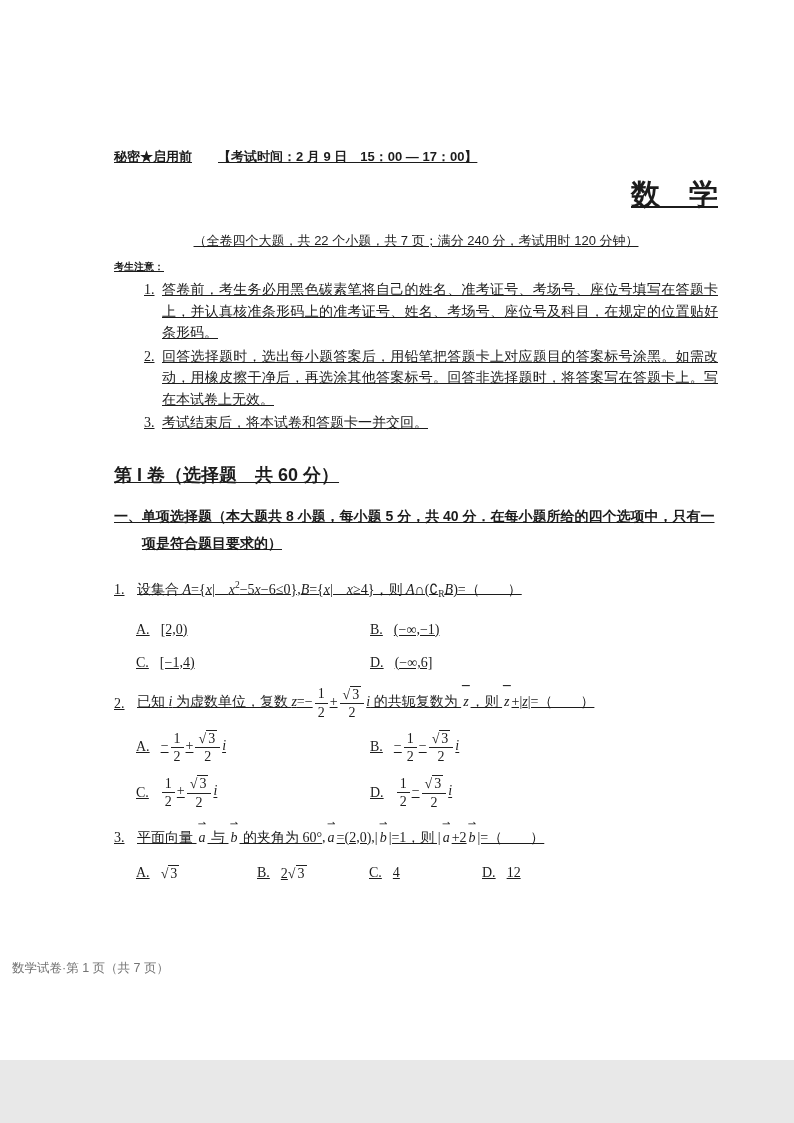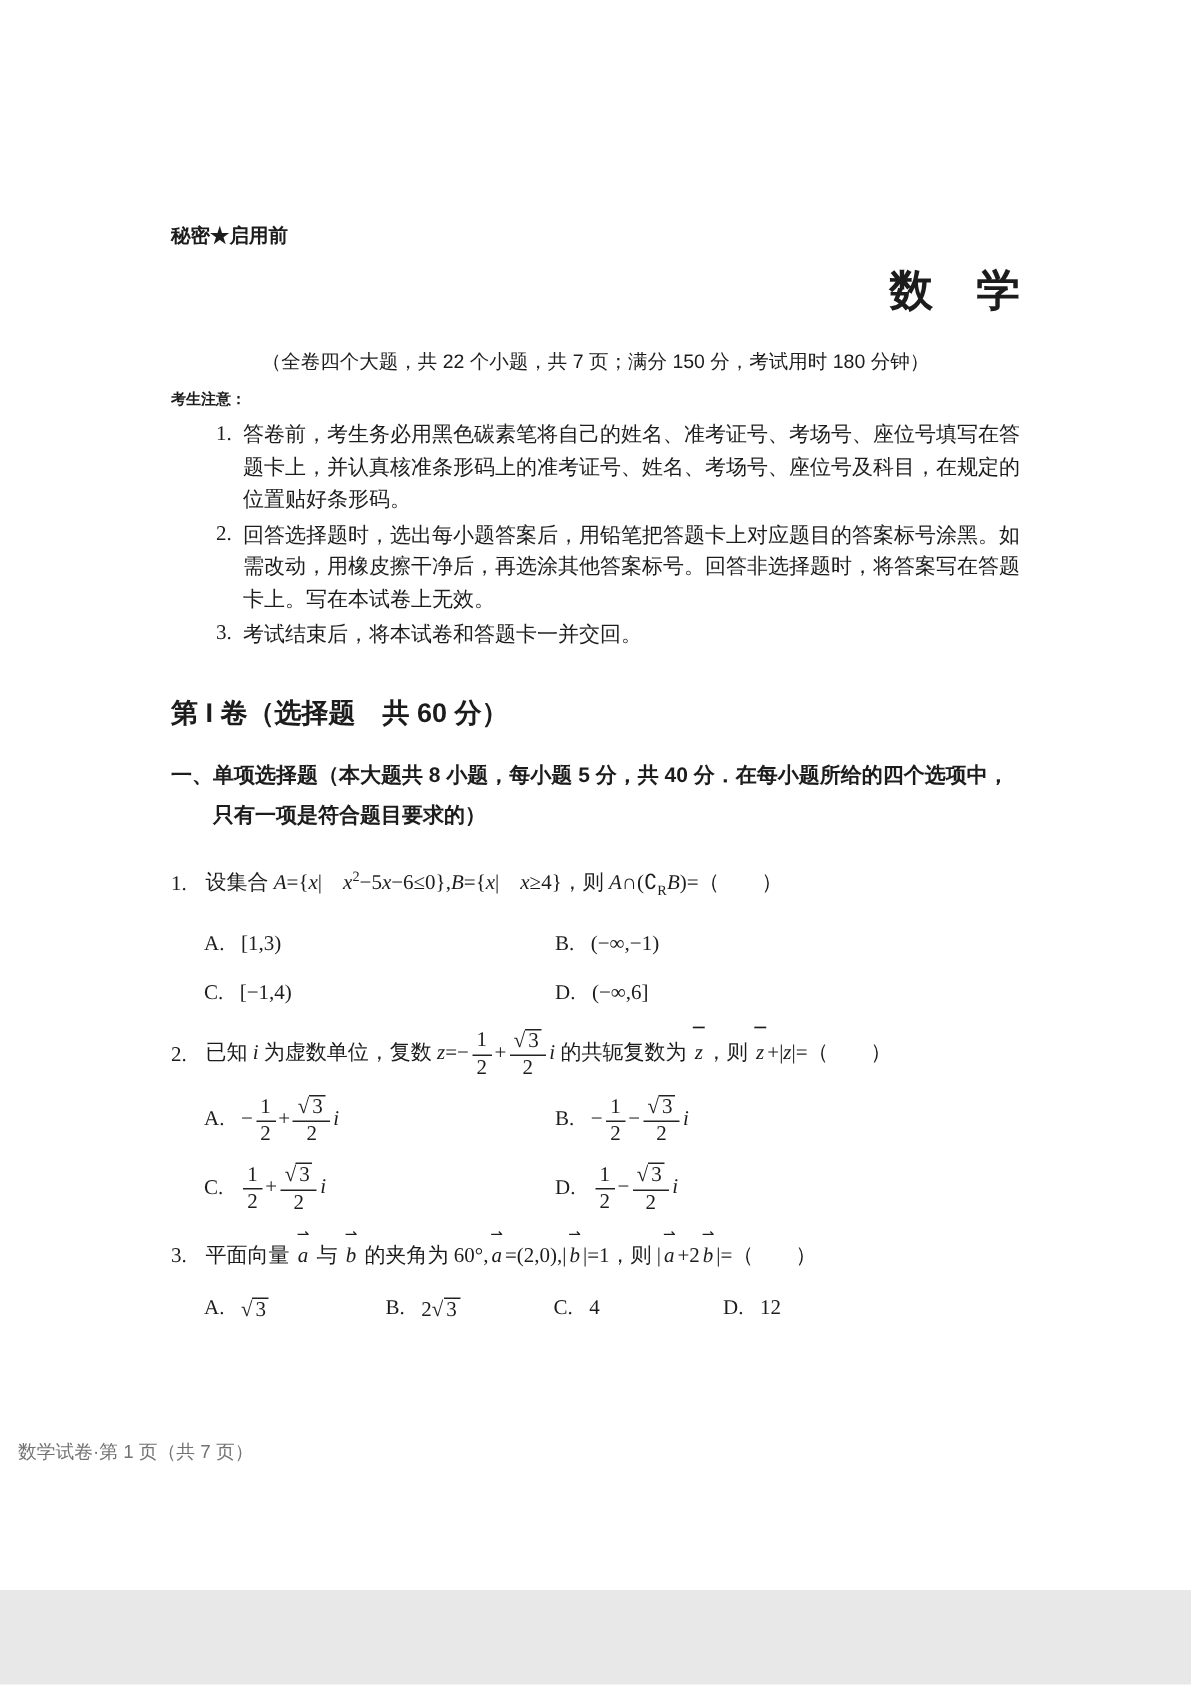--- a/index.html
+++ b/index.html
@@ -1,19 +1,19 @@
 <!DOCTYPE html>
 <html><head>
 <meta charset="utf-8">
 <style>
   html,body{margin:0;padding:0;background:#e8e8e8;}
   .page{
     width:794px;height:1060px;margin:0 auto;background:#ffffff;
-    box-sizing:border-box;padding:148px 114px 0 114px;position:relative;
-    font-family:"Liberation Sans",sans-serif;color:#1c1c1c;
+    box-sizing:border-box;padding:148px 76px 0 114px;position:relative;
+    font-family:"Liberation Sans",sans-serif;color:#1c1c1c;text-decoration:underline;
   }
   
   .secrecy-row{display:flex;gap:26px;font-size:13px;font-weight:600;line-height:18px;}
   
   .main-title{text-align:center;font-size:20px;font-weight:700;margin-top:13px;line-height:28px;letter-spacing:1px;}
   .subject{text-align:right;font-size:29px;font-weight:700;margin-top:10px;line-height:36px;}
   .info-line{text-align:center;font-size:13px;margin-top:20px;line-height:18px;}
   
   .notice-heading{font-size:10px;font-weight:700;margin-top:7px;line-height:20px;}
   .notice-item{display:flex;margin-top:2px;padding-left:30px;font-size:14px;line-height:21.5px;}
@@ -53,24 +53,25 @@
   
   .footer{position:absolute;top:960px;left:12px;width:100%;text-align:left;font-size:12.5px;color:#737373;}
 </style>
 </head>
 <body>
 
 <div class="page">
 
   <div class="secrecy-row">
     <span>秘密★启用前</span>
+    <span>【考试时间：2 月 9 日　15：00 — 17：00】</span>
   </div>
 
   <div class="subject">数　学</div>
-  <div class="info-line">（全卷四个大题，共 22 个小题，共 7 页；满分 150 分，考试用时 180 分钟）</div>
+  <div class="info-line">（全卷四个大题，共 22 个小题，共 7 页；满分 240 分，考试用时 120 分钟）</div>
 
   <div class="notice-heading">考生注意：</div>
 
   <div class="notice-item">
     <span class="notice-num">1.</span>
     <div class="notice-text">答卷前，考生务必用黑色碳素笔将自己的姓名、准考证号、考场号、座位号填写在答题卡上，并认真核准条形码上的准考证号、姓名、考场号、座位号及科目，在规定的位置贴好条形码。</div>
   </div>
   <div class="notice-item">
     <span class="notice-num">2.</span>
     <div class="notice-text">回答选择题时，选出每小题答案后，用铅笔把答题卡上对应题目的答案标号涂黑。如需改动，用橡皮擦干净后，再选涂其他答案标号。回答非选择题时，将答案写在答题卡上。写在本试卷上无效。</div>
@@ -84,21 +85,21 @@
   <div class="part-header">一、单项选择题（本大题共 8 小题，每小题 5 分，共 40 分．在每小题所给的四个选项中，只有一项是符合题目要求的）</div>
 
   <div class="question">
     <div class="stem">
       <span class="qnum">1.</span>
       <span class="qmath">设集合 <i>A</i>={<i>x</i>|　<i>x</i><sup>2</sup>−5<i>x</i>−6≤0},<i>B</i>={<i>x</i>|　<i>x</i>≥4}，则 <i>A</i>∩(∁<sub>R</sub><i>B</i>)=（　　）</span>
     </div>
     <div class="options two">
       <div class="option">
         <span class="opt-label">A.</span>
-        <span class="qmath">[1,3)</span>
+        <span class="qmath">[2,0)</span>
       </div>
       <div class="option">
         <span class="opt-label">B.</span>
         <span class="qmath">(−∞,−1)</span>
       </div>
       <div class="option">
         <span class="opt-label">C.</span>
         <span class="qmath">[−1,4)</span>
       </div>
       <div class="option">

